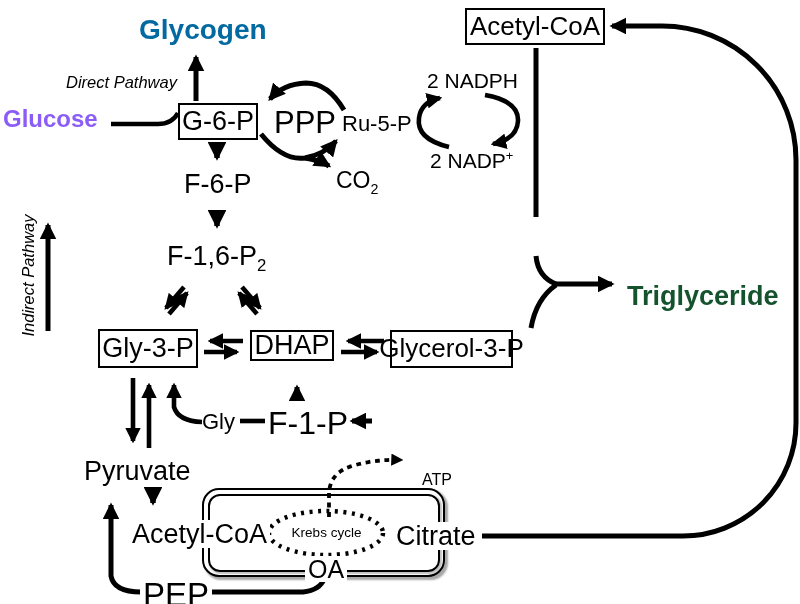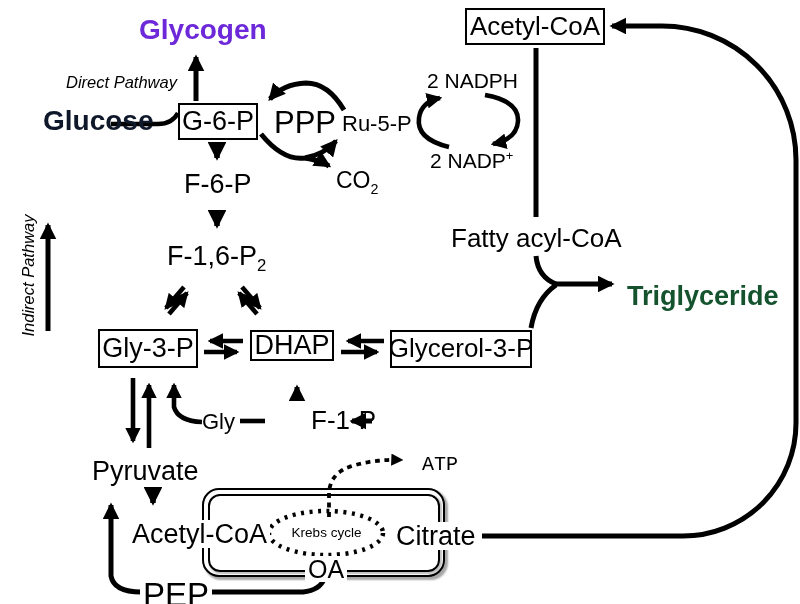--- a/index.html
+++ b/index.html
@@ -86,42 +86,41 @@
     </div>
   <div class="lbl box" style="left:465px;top:8px;width:140px;height:37px;font-size:26px;">
       <span>Acetyl-CoA</span>
     </div>
   <div class="lbl box big" style="left:98px;top:329px;width:100px;height:39px;">
       <span>Gly-3-P</span>
     </div>
   <div class="lbl box big" style="left:250px;top:330px;width:84px;height:31px;">
       <span>DHAP</span>
     </div>
-  <div class="lbl box" style="left:390px;top:330px;width:142px;height:38px;font-size:26px;">
+  <div class="lbl box" style="left:390px;top:330px;width:123px;height:38px;font-size:26px;">
       <span>Glycerol-3-P</span>
     </div>
 
-  <div class="lbl big bold" style="left: 139px; top: 15px; font-size: 28px; color: #6d28d9;">Glycogen</div>
-  <div class="lbl big bold" style="left: 3px; top: 106px; font-size: 28px; color: #0f172a; margin-left: 40px;">Glucose</div>
+  <div class="lbl big bold" style="left: 139px; top: 15px; font-size: 28px; color: #0369a1;">Glycogen</div>
+  <div class="lbl big bold" style="left: 3px; top: 106px; font-size: 24px; color: #8b5cf6;">Glucose</div>
   <div class="lbl big bold" style="left: 627px; top: 282px; color: #14532d;">Triglyceride</div>
 
   <div class="lbl it" style="left:66px;top:74px;">Direct Pathway</div>
   <div class="lbl it" id="indirect">Indirect Pathway</div>
 
   <div class="lbl" style="left:274px;top:107px;font-size:31px;">PPP</div>
   <div class="lbl" style="left:342px;top:112px;font-size:22px;">Ru-5-P</div>
   <div class="lbl" style="left:336px;top:168px;font-size:23px;"><span>CO</span><sub>2</sub></div>
   <div class="lbl" style="left:427px;top:70px;font-size:21px;">2 NADPH</div>
   <div class="lbl" style="left:430px;top:149px;font-size:21px;text-align:right;"><span>2 NADP</span><sup>+</sup></div>
   <div class="lbl big" style="left:184px;top:170px;">F-6-P</div>
   <div class="lbl big" style="left:167px;top:242px;"><span>F-1,6-P</span><sub>2</sub></div>
-  <div class="lbl" style="left:451px;top:225px;font-size:26px;">Fatty acyl-CoA</div>
   <div class="lbl" style="left:202px;top:410px;font-size:22px;">Gly</div>
-  <div class="lbl" style="left:268px;top:407px;font-size:26px;margin-left:43px;">F-1-P</div>
-  <div class="lbl big" style="left:84px;top:457px;margin-left:8px;">Pyruvate</div>
+  <div class="lbl" style="left:268px;top:407px;font-size:32px;">F-1-P</div>
+  <div class="lbl big" style="left:84px;top:457px;">Pyruvate</div>
   <div class="lbl big wbg" style="left:129px;top:520px;">Acetyl-CoA</div>
   <div class="lbl" id="krebs-lbl">Krebs cycle</div>
   <div class="lbl big wbg" style="left:393px;top:522px;">Citrate</div>
   <div class="lbl wbg" style="left:305px;top:556px;font-size:25px;">OA</div>
   <div class="lbl wbg" style="left:140px;top:578px;font-size:33px;">PEP</div>
-  <div class="lbl" style="left:422px;top:454px;font-size:20px;font-family:Liberation Mono, monospace;">ATP</div>
+  <div class="lbl" style="left:422px;top:472px;font-size:16px;">ATP</div>
 
 </div>
 
 </body></html>

